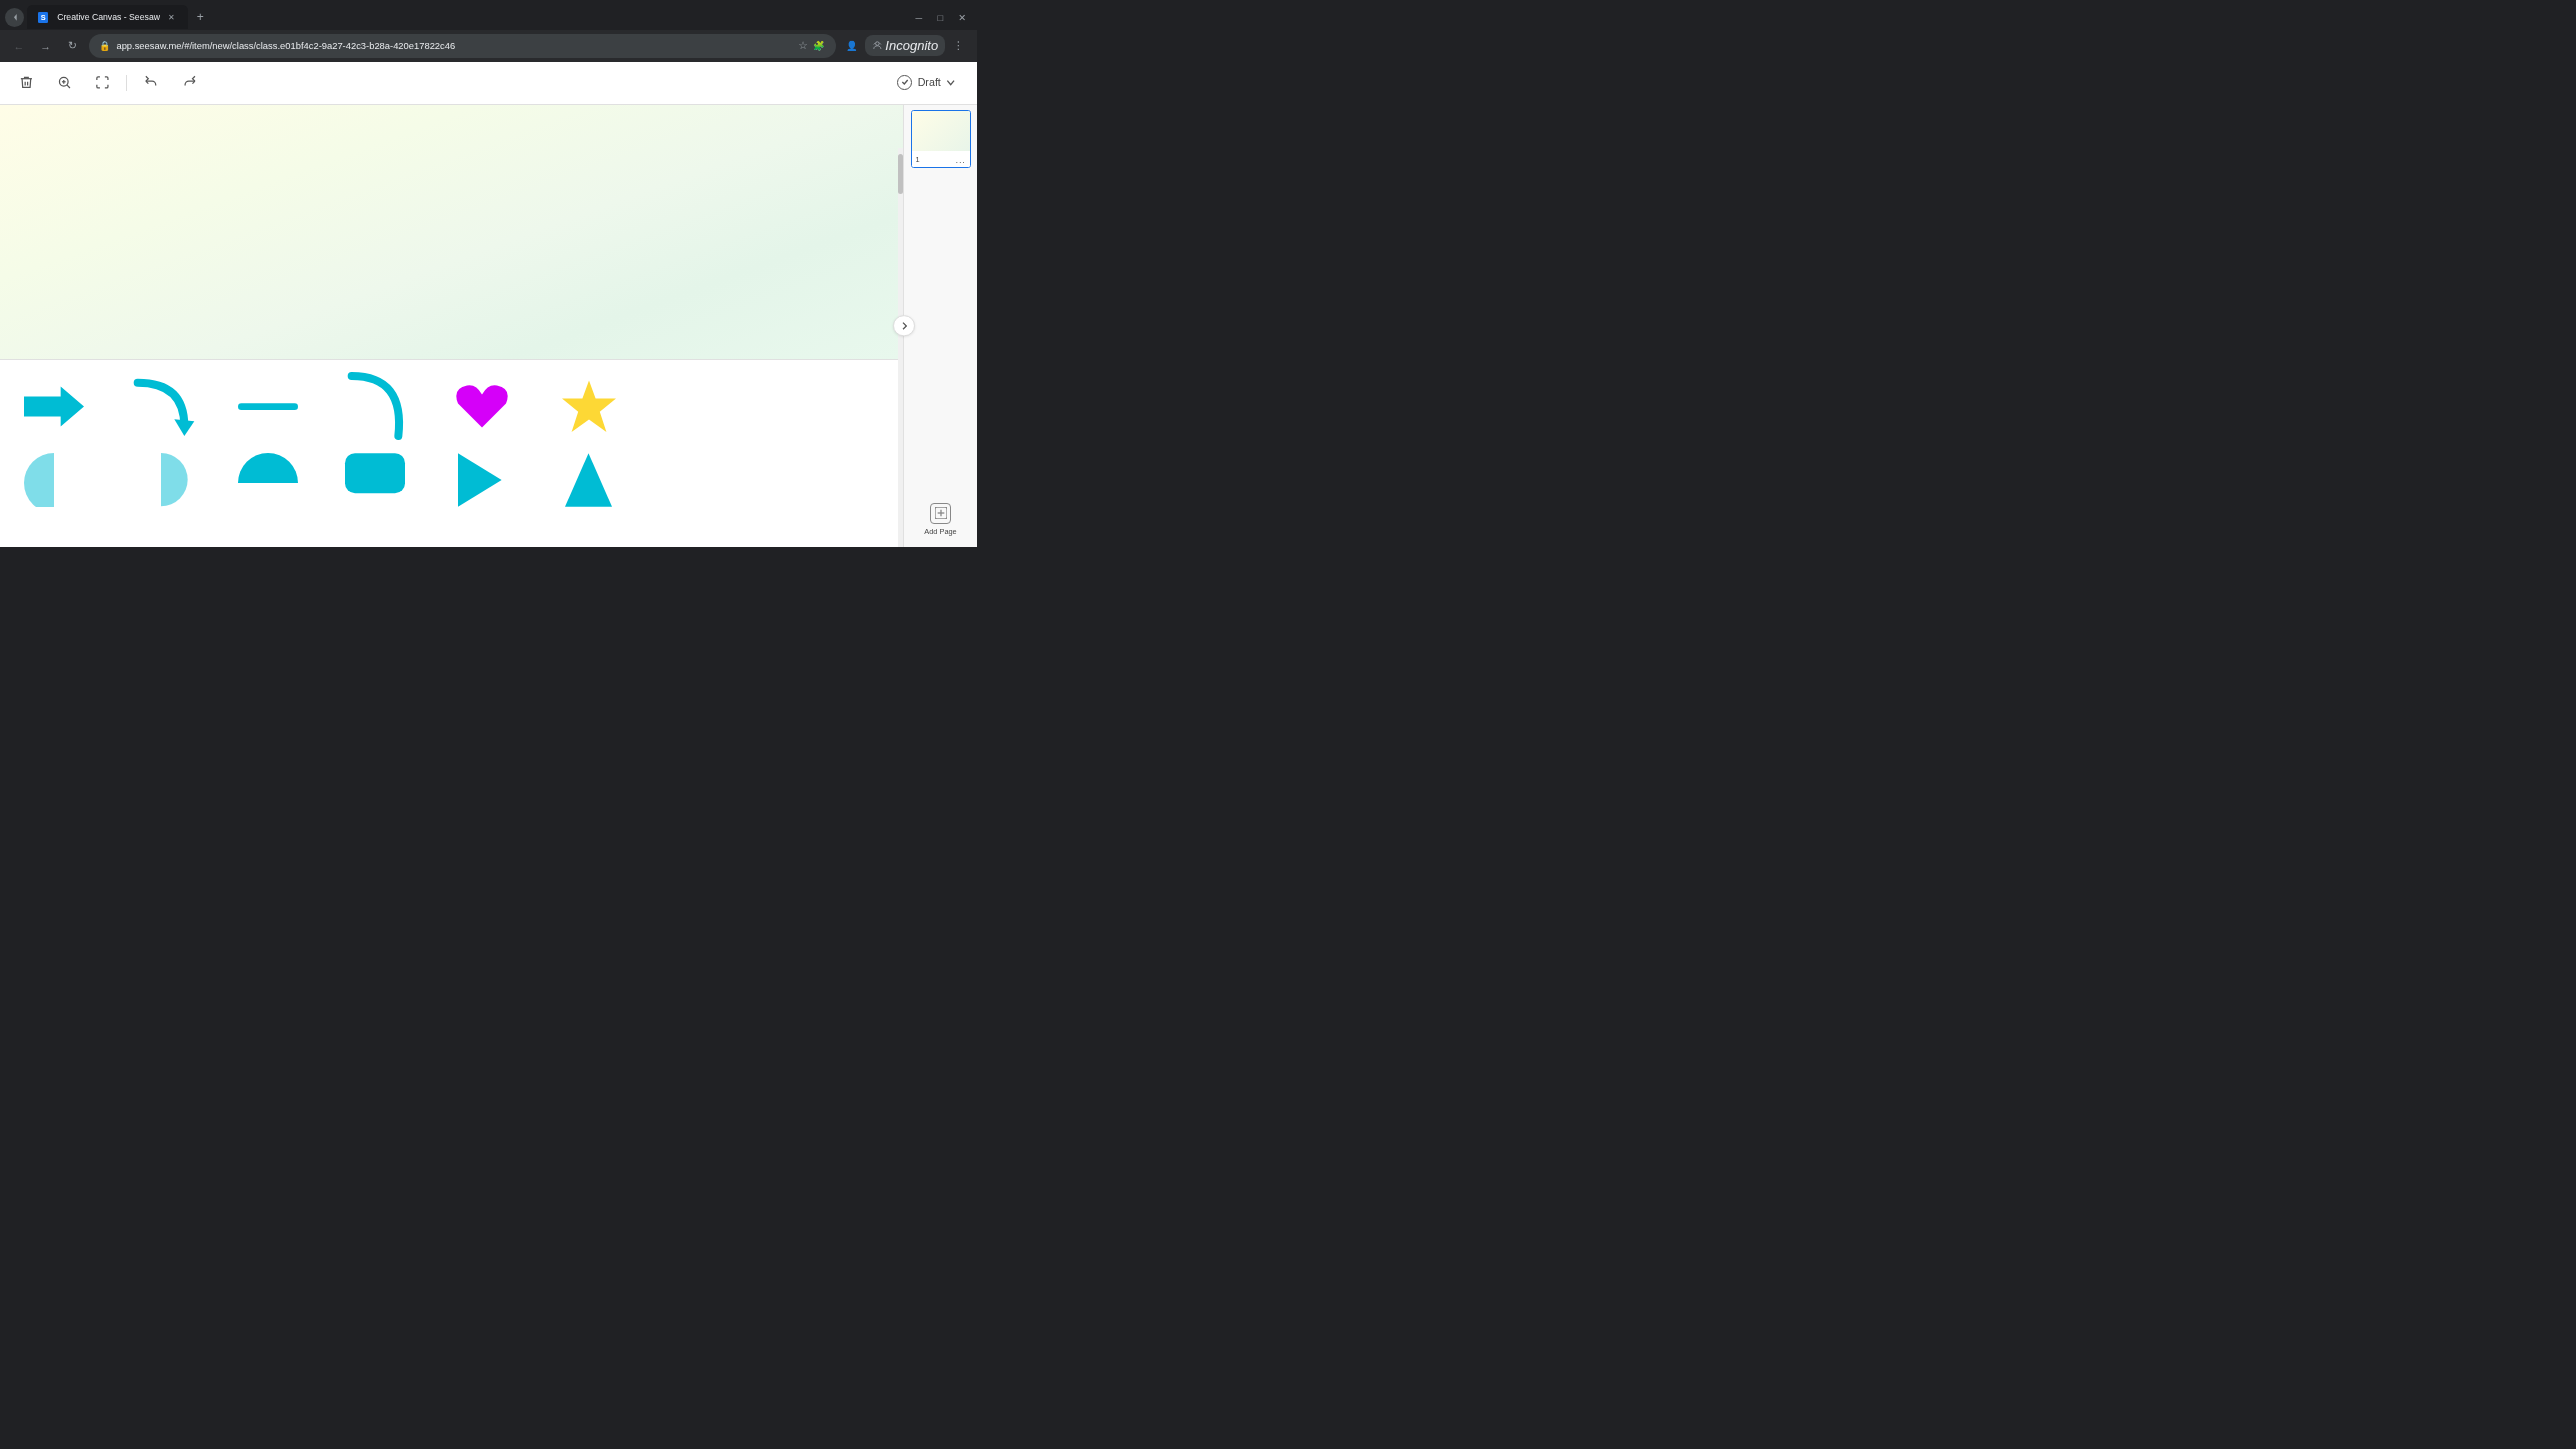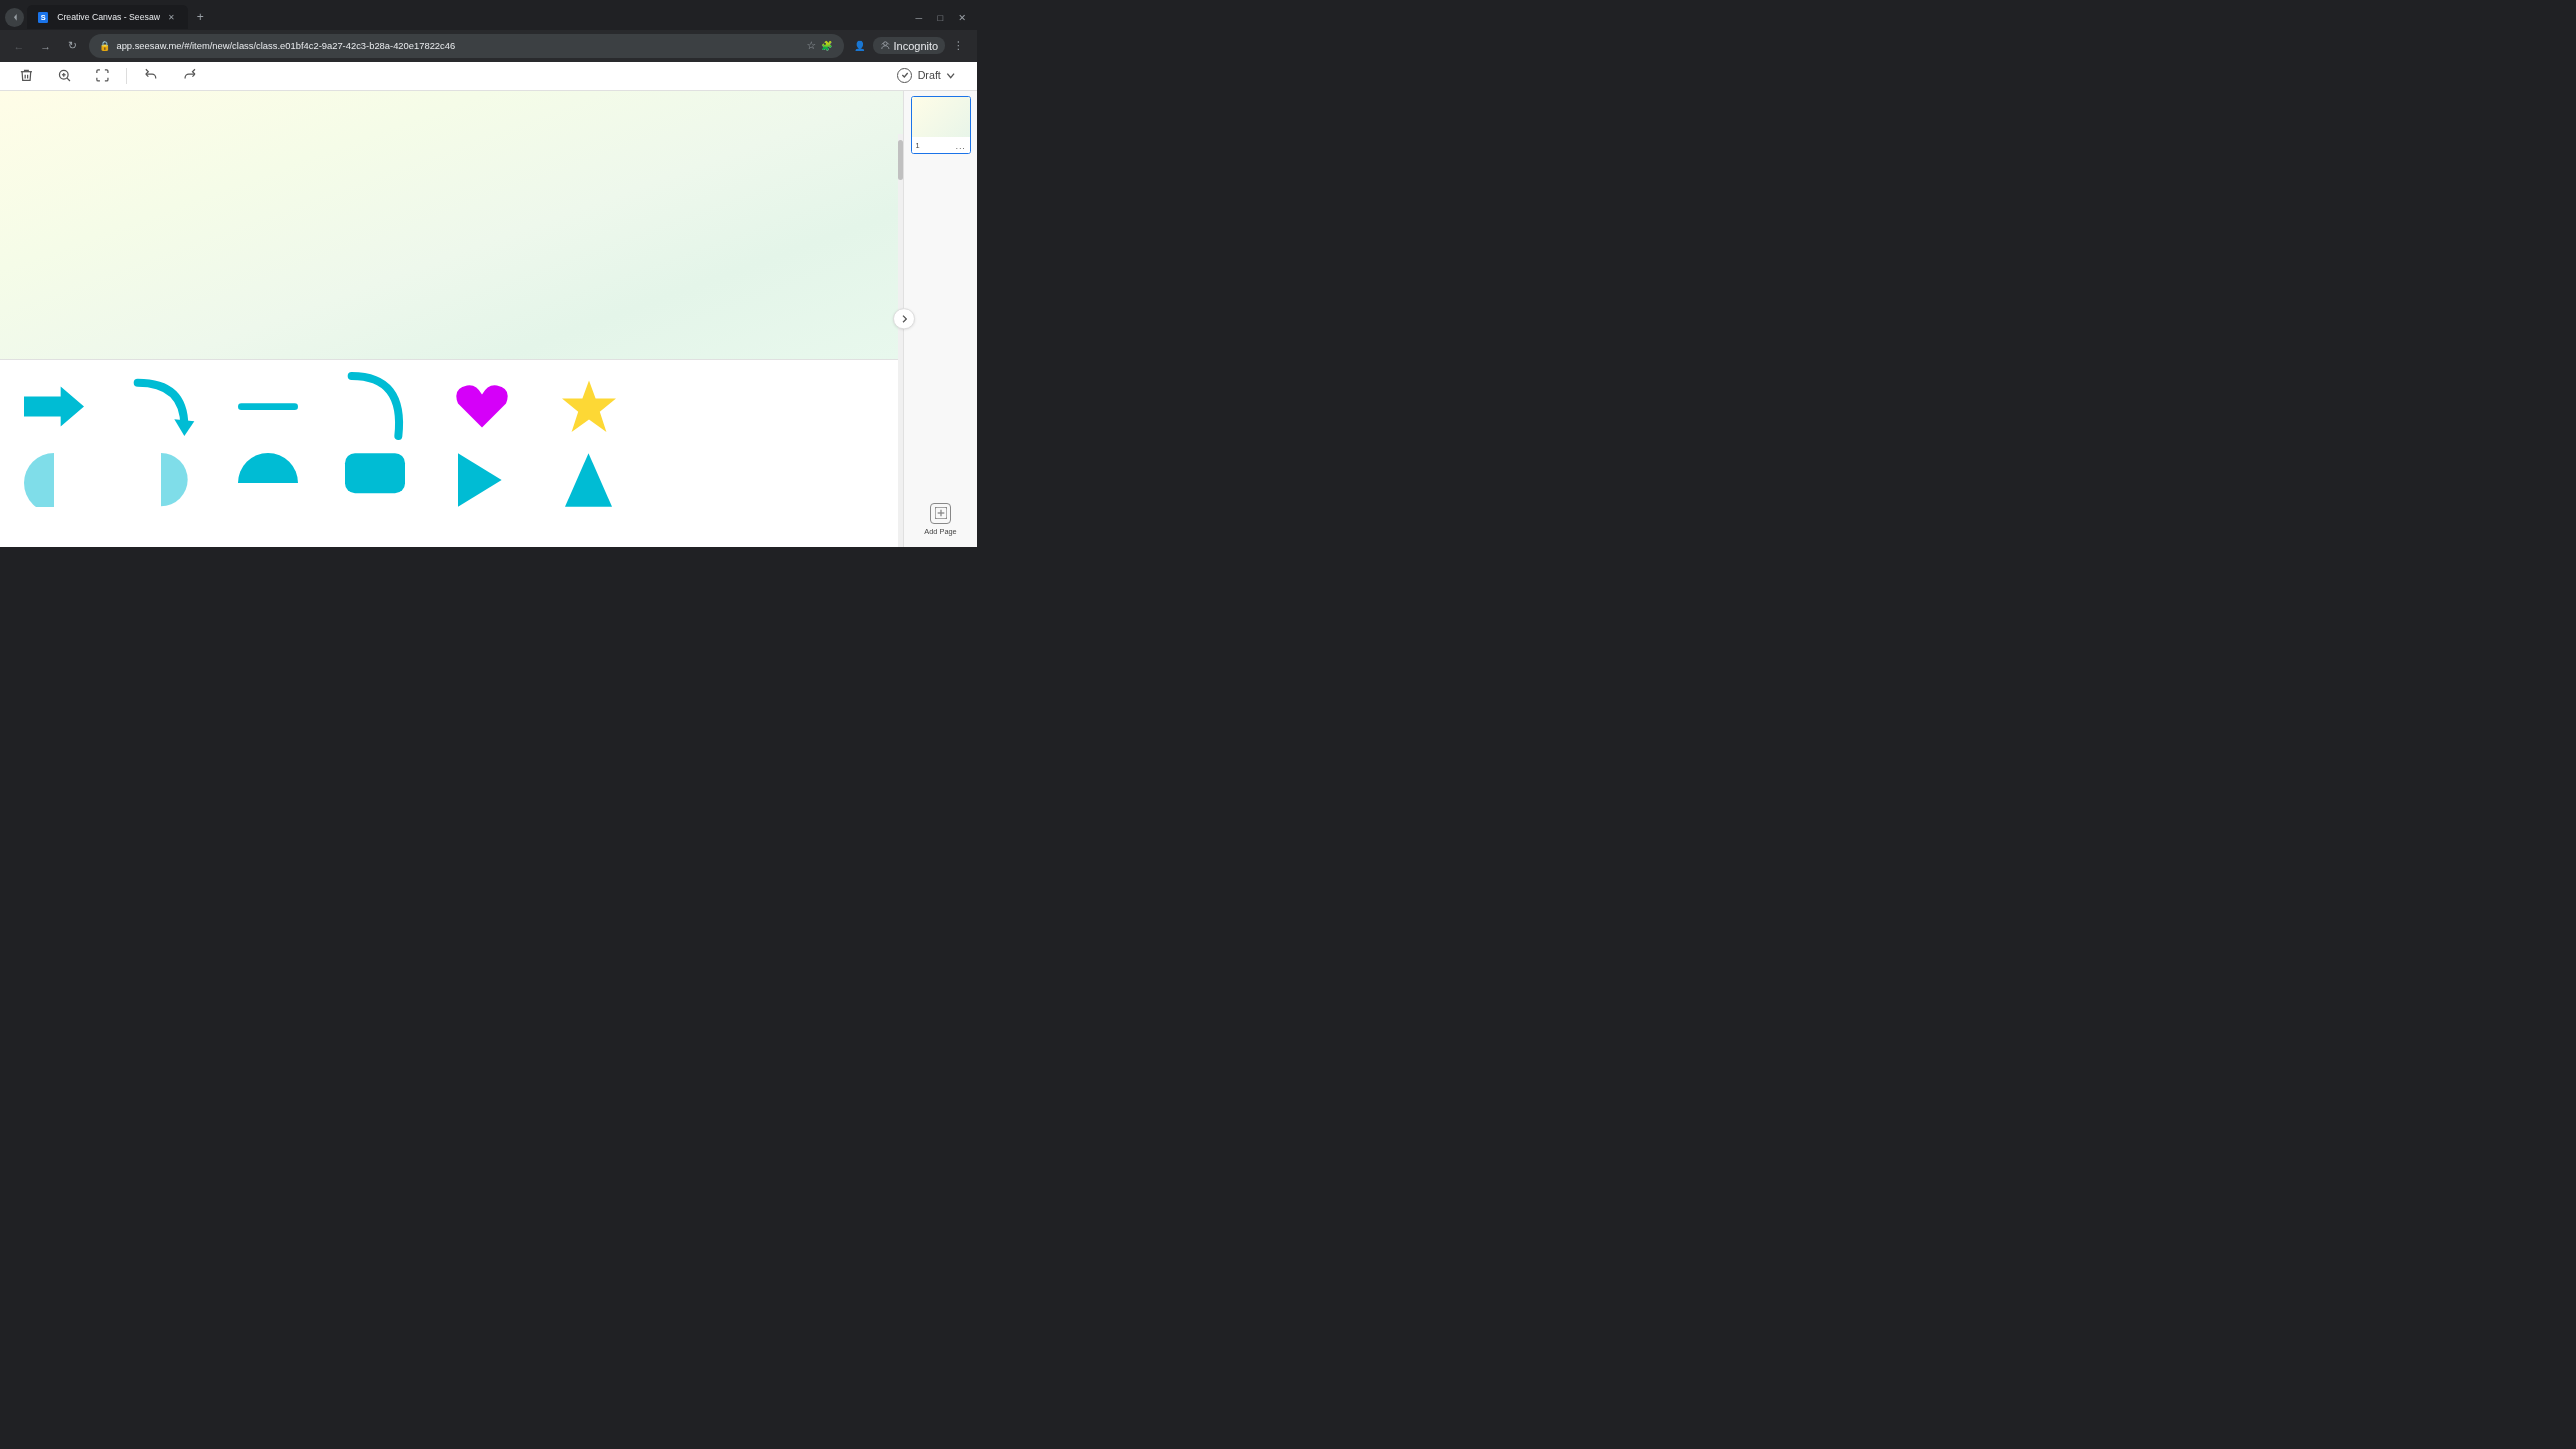--- a/index.html
+++ b/index.html
@@ -161,35 +161,36 @@
     }
 
     .incognito-badge {
       display: flex;
       align-items: center;
       gap: 2.7px;
       background: #3c4043;
       border-radius: 8px;
       padding: 2.7px 6.7px;
       color: #e8eaed;
-      font-size: 11px;
+      font-size: 13px;
+      font-style: italic;
     }
 
     
     .app-content {
       background: #fff;
       width: 100%;
       height: calc(547px - 62px);
       display: flex;
       flex-direction: column;
     }
 
     
     .toolbar {
-      height: 29px;
+      height: 43px;
       background: #fff;
       border-bottom: 0.7px solid #e0e0e0;
       display: flex;
       align-items: center;
       padding: 0 13.4px;
       gap: 10.7px;
     }
 
     .toolbar-btn {
       width: 27px; height: 27px;

